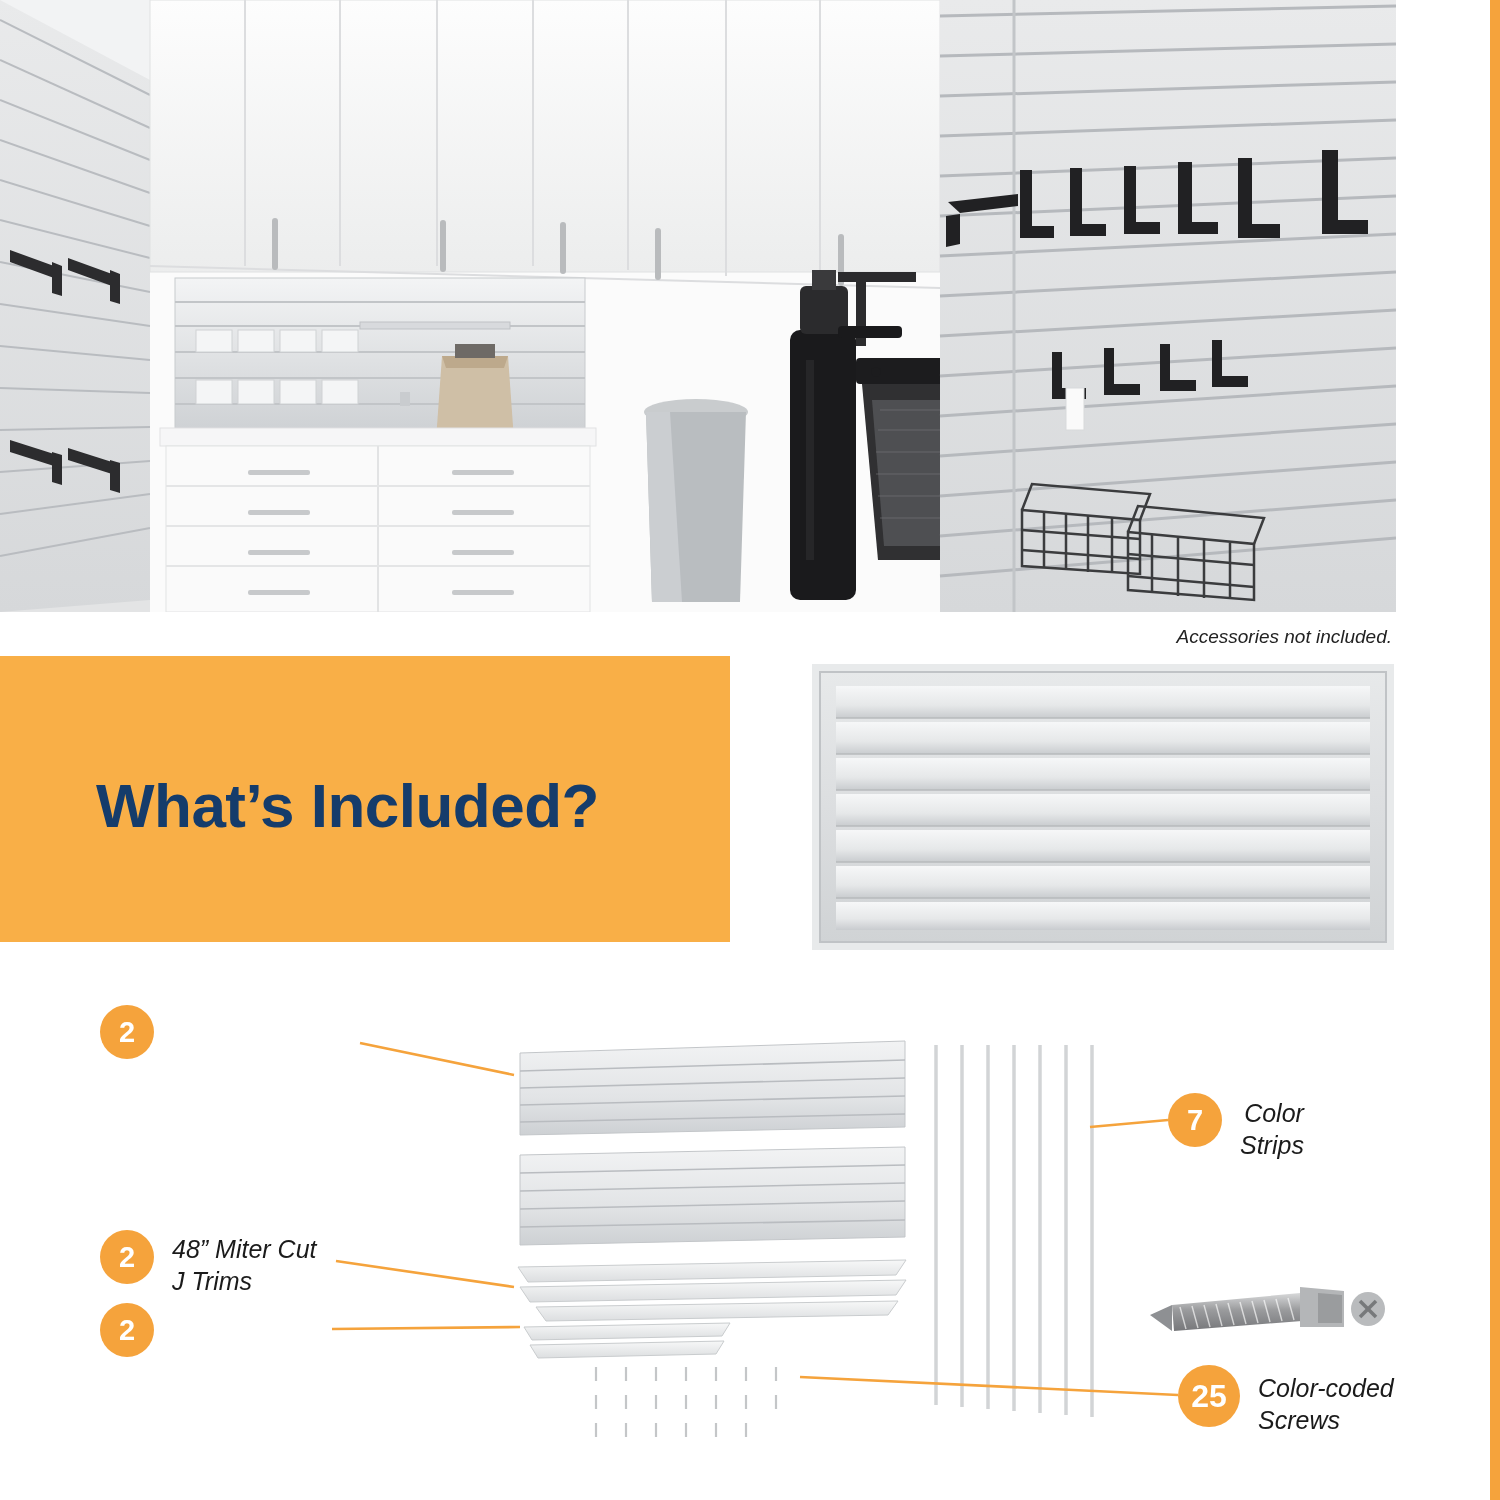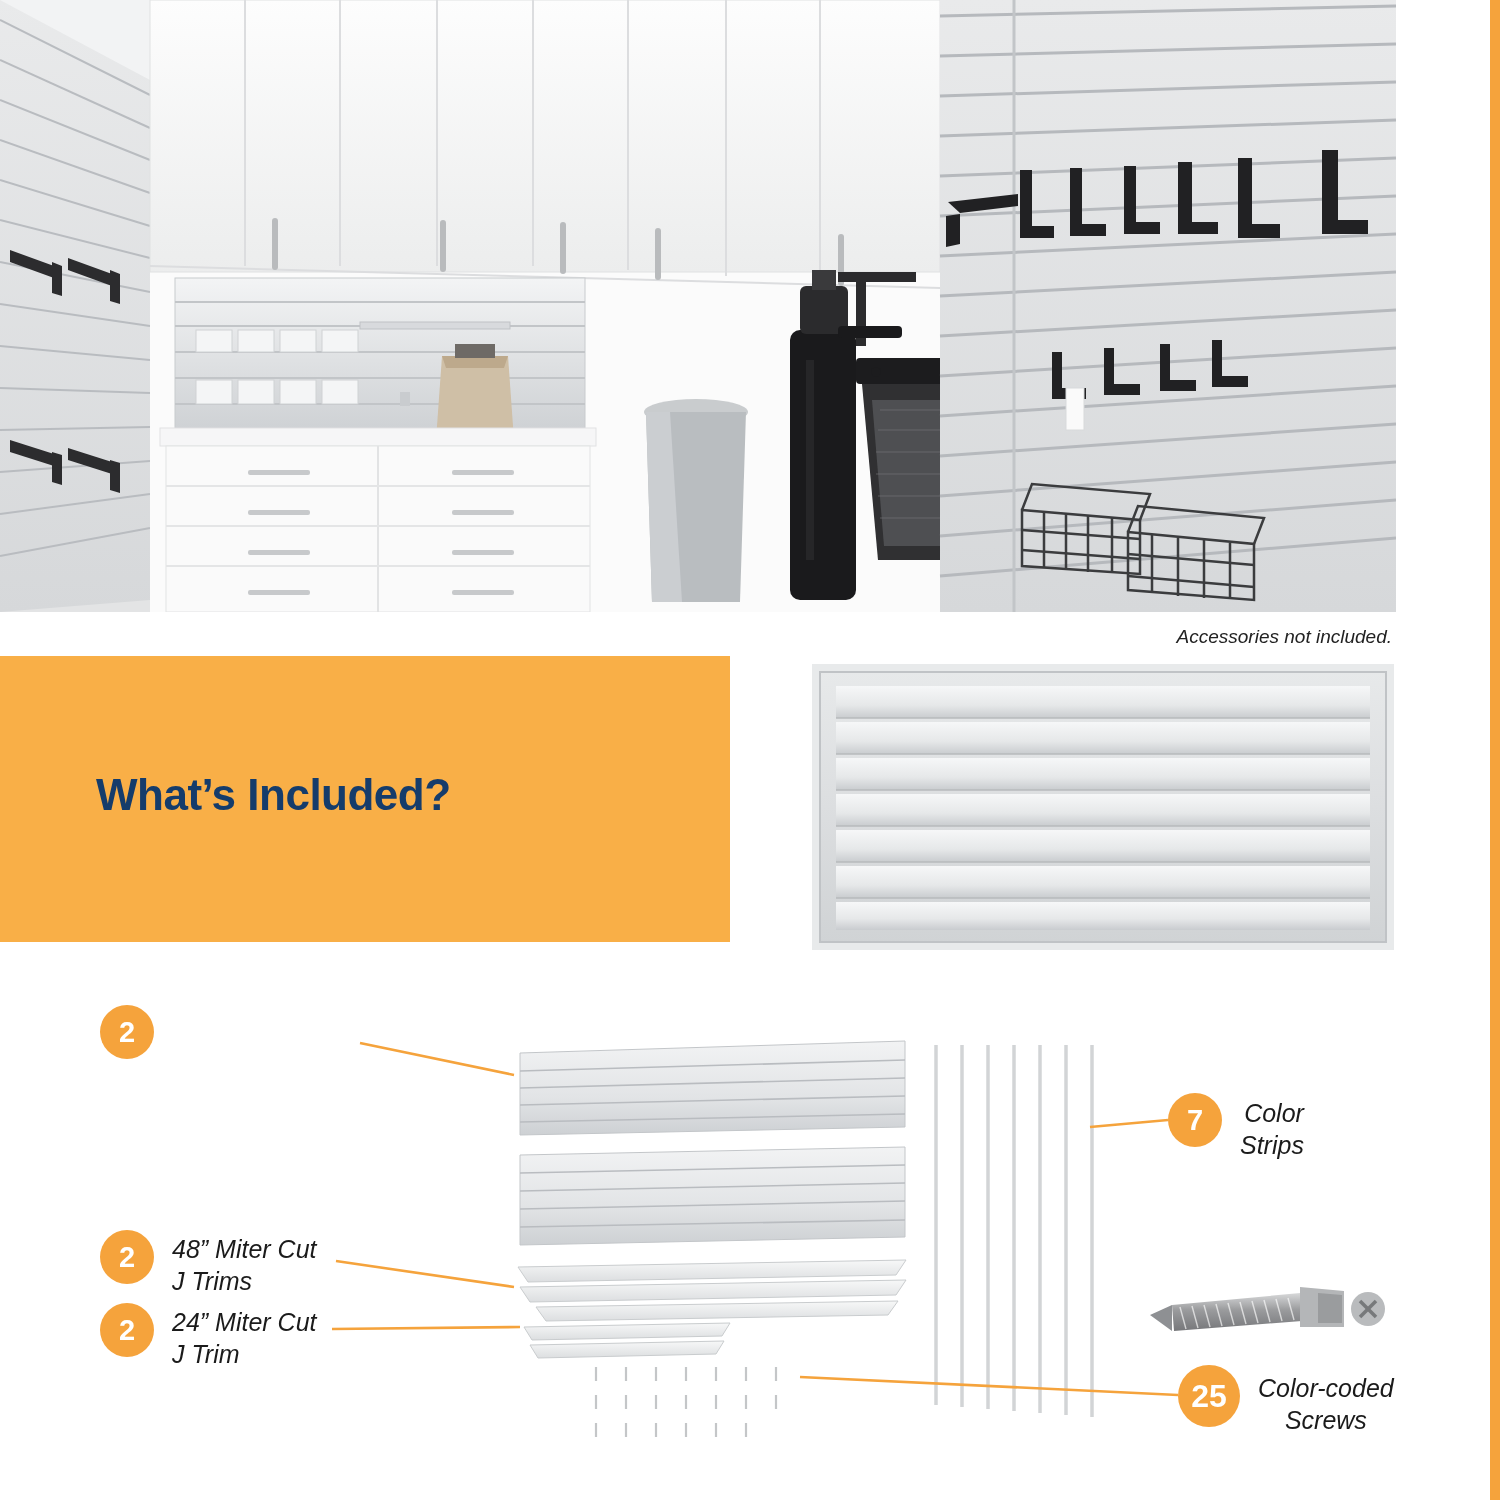--- a/index.html
+++ b/index.html
@@ -62,21 +62,21 @@
     left: 0;
     top: 656px;
     width: 730px;
     height: 286px;
     background: #F9AF47;
   }
   .title-text {
     position: absolute;
     left: 96px;
     top: 770px;
-    font-size: 44px;
+    font-size: 62px;
     font-weight: bold;
     color: #153C6B;
     letter-spacing: -0.5px;
   }
 
   
   .panel-photo {
     position: absolute;
     left: 812px;
     top: 664px;
@@ -517,26 +517,24 @@
     </g>
   </svg>
 
   <div class="bubble" style="left:100px; top:30px;">2</div>
 
   <div class="bubble" style="left:100px; top:255px;">2</div>
   <div class="callout-label" style="left:172px; top:258px;">48” Miter Cut
 J Trims</div>
 
   <div class="bubble" style="left:100px; top:328px;">2</div>
-  <div class="callout-label" style="left:172px; top:331px;">24” Miter Cut
-J Trim</div>
 
   <div class="bubble" style="left:1168px; top:118px;">7</div>
   <div class="callout-label" style="left:1240px; top:122px;text-align:right;">Color
 Strips</div>
 
   <div class="bubble wide" style="left:1178px; top:390px;">25</div>
-  <div class="callout-label" style="left:1258px; top:397px;text-align:center;">Color-coded
+  <div class="callout-label" style="left:1258px; top:397px;">Color-coded
 Screws</div>
 </div>
 
 <div class="right-gap"></div>
 <div class="right-accent"></div>
 
 </body></html>

